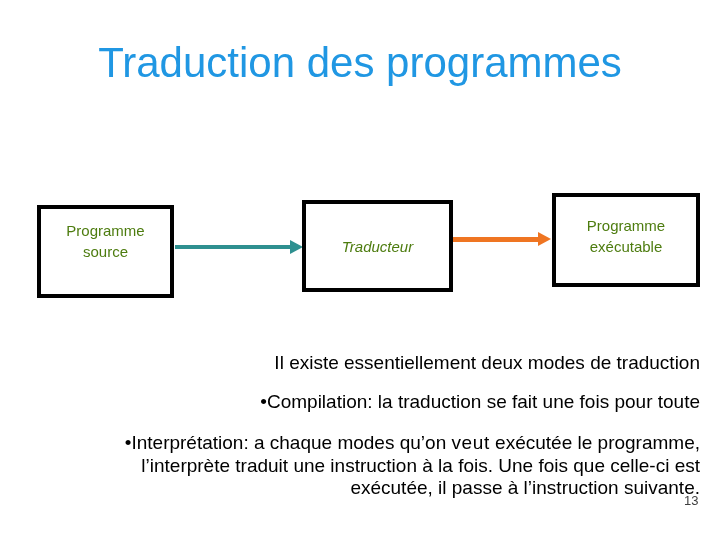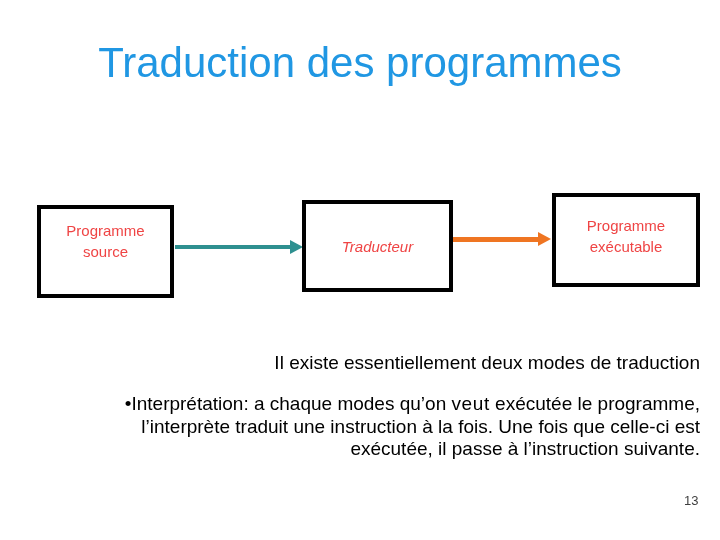--- a/index.html
+++ b/index.html
@@ -35,21 +35,21 @@
     box-sizing: border-box;
     border: 4px solid #000000;
     background: #ffffff;
     display: flex;
     flex-direction: column;
     align-items: center;
     justify-content: center;
     text-align: center;
     font-size: 15px;
     line-height: 21px;
-    color: #ef4444;
+    color: #4d7c0f;
   }
   .dbox-source      { left: 37px;  top: 205px; width: 137px; height: 93px; padding-bottom: 22px; }
   .dbox-traducteur  { left: 302px; top: 200px; width: 151px; height: 92px; font-style: italic; }
   .dbox-executable  { left: 552px; top: 193px; width: 148px; height: 94px; padding-bottom: 8px; }
 
   
   .arrow { position: absolute; }
   .arrow .shaft { position: absolute; left: 0; }
   .arrow .head  { position: absolute; width: 0; height: 0;
                   border-top: 7px solid transparent;
@@ -131,20 +131,21 @@
       <div>Programme</div>
       <div>exécutable</div>
     </div>
 
   </div>
 
   <div class="body-block">
 
     <div class="intro-line">Il existe essentiellement deux modes de traduction</div>
 
+    <div class="bullet-compilation"><span>•</span><span>Compilation: la traduction se fait une fois pour toute</span></div>
 
     <div class="bullet-interpretation">
       <div class="line first-line"><span>•</span><span>Interprétation: a chaque modes qu’on </span><span class="emph">veut</span><span> exécutée le programme,</span></div>
       <div class="line">l’interprète traduit une instruction à la fois. Une fois que celle-ci est</div>
       <div class="line">exécutée, il passe à l’instruction suivante.</div>
     </div>
 
   </div>
 
   <div class="page-number">13</div>

